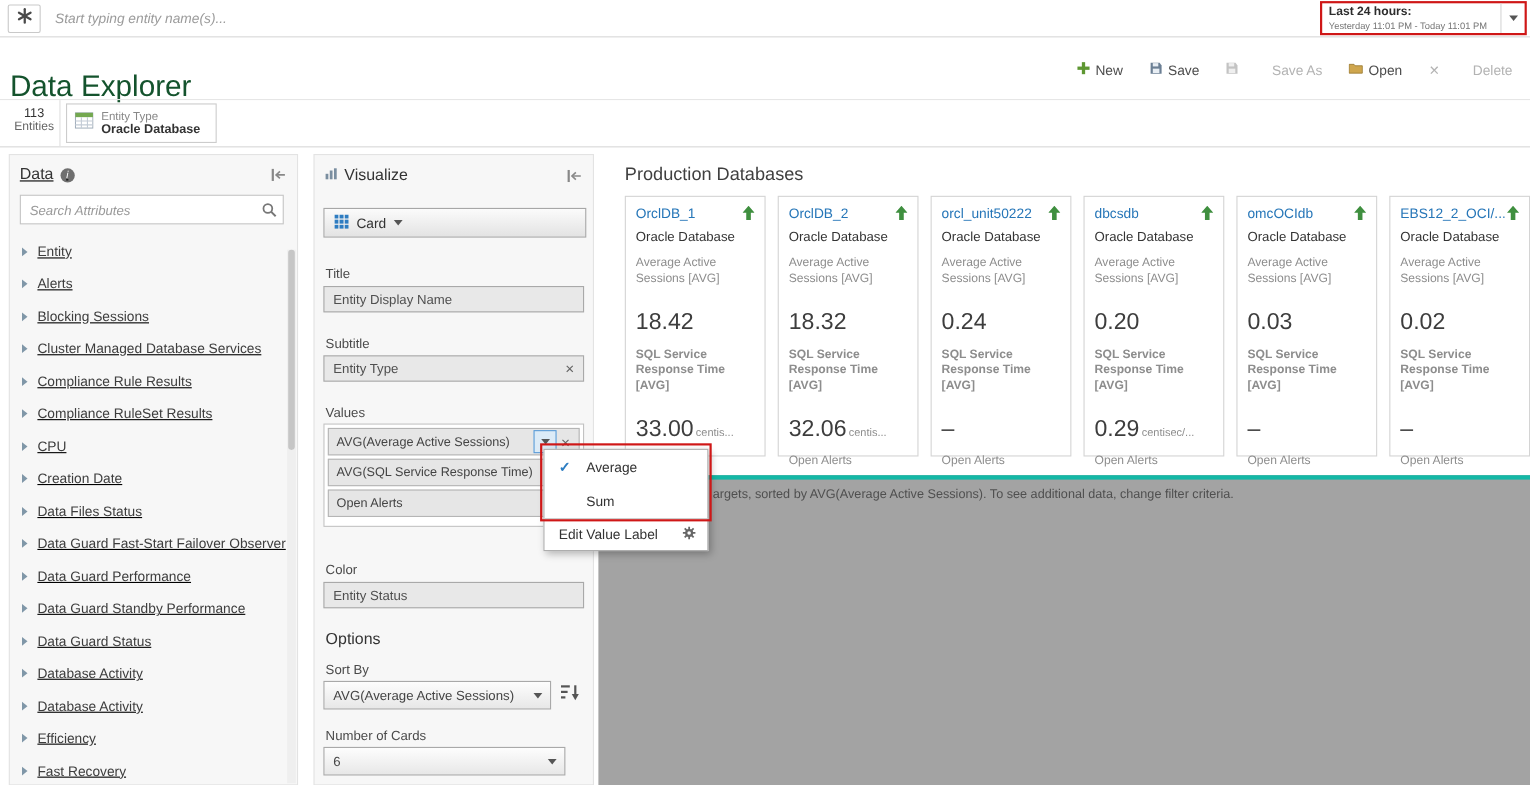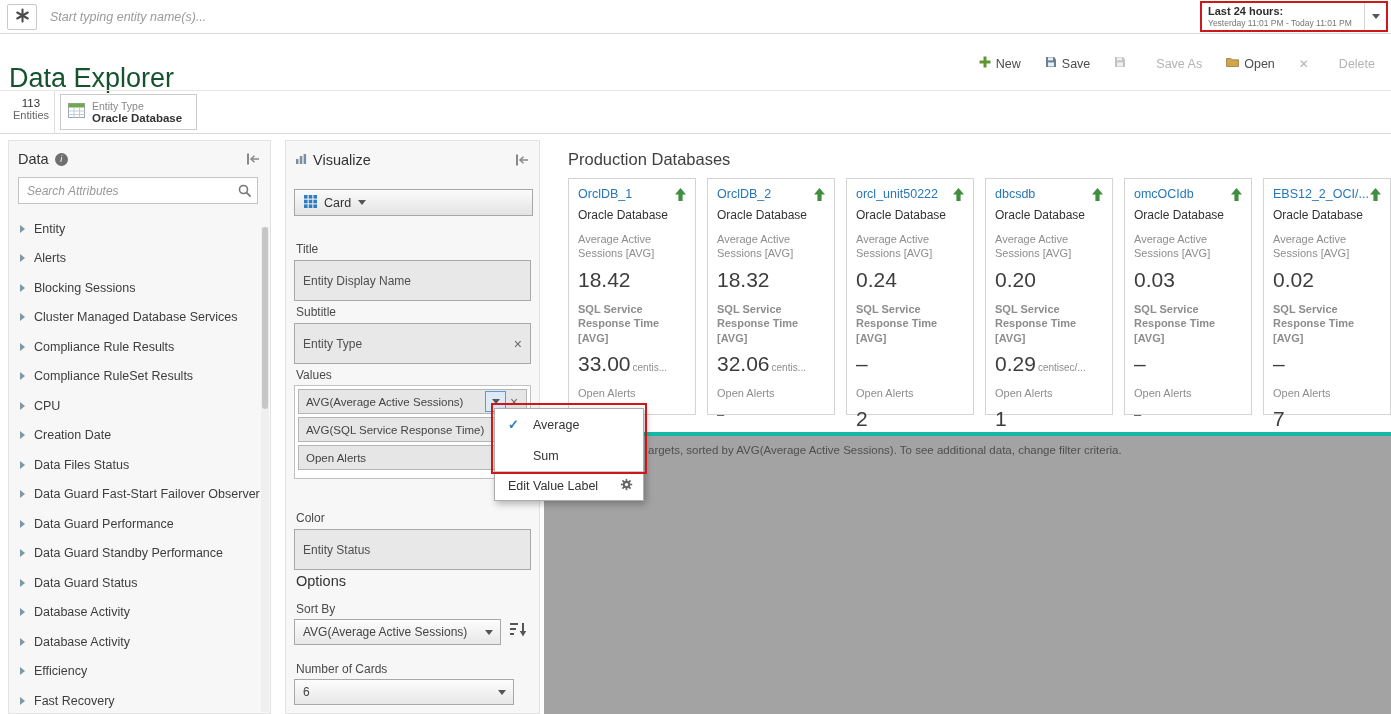--- a/index.html
+++ b/index.html
@@ -28,21 +28,21 @@
   
   .filterrow { position:absolute; left:0; top:90px; right:0; height:44px; border-top:1px solid #e6e6e6; border-bottom:1px solid #d8d8d8; }
   .fcount { position:absolute; left:8px; top:0; width:47px; height:100%; border-right:1px solid #e0e0e0; text-align:center; padding-top:6px; cursor:pointer; }
   .fc-num { font-size:11.5px; color:#333; }
   .fc-lab { font-size:11px; color:#666; }
   .fchip { position:absolute; left:60px; top:3px; height:36px; border:1px solid #ccc; background:#fff; display:flex; align-items:center; gap:7px; padding:0 14px 0 7px; cursor:pointer; }
   .chip-lab { font-size:10.5px; color:#888; }
   .chip-val { font-size:11.5px; color:#333; font-weight:bold; }
 
   
-  .data-panel { position:absolute; left:8px; top:140px; width:263px; bottom:0; background:#f7f7f7; border:1px solid #e3e3e3; overflow:hidden; }
+  .data-panel { position:absolute; left:8px; top:140px; width:263px; bottom:0; background:#f7f7f7; border:1px solid #e3e3e3; overflow:hidden;text-decoration:underline; }
   .vis-panel  { position:absolute; left:285px; top:140px; width:255px; bottom:0; background:#f7f7f7; border:1px solid #e3e3e3; }
   .phead { display:flex; align-items:center; gap:6px; padding:10px 9px 6px 9px; }
   .ptitle { font-size:14.5px; color:#333; }
   .collapse { margin-left:auto; cursor:pointer; display:flex; align-items:center; }
   .info-badge { display:inline-flex; width:13px; height:13px; border-radius:50%; background:#6f6f6f; color:#fff; font-size:9px; font-style:italic; align-items:center; justify-content:center; cursor:pointer; }
 
   .dp-search { position:relative; margin:4px 12px 10px 9px; height:27px; background:#fff; border:1px solid #c4c4c4; }
   .dp-search input { width:100%; height:100%; border:none; outline:none; background:transparent; font-family:inherit; font-style:italic; font-size:12px; color:#555; padding:0 26px 0 8px; }
   .dp-search input::placeholder { color:#999; font-style:italic; }
   .dp-mag { position:absolute; right:5px; top:6px; cursor:pointer; }
@@ -50,21 +50,21 @@
   .dp-item { display:flex; align-items:center; gap:9px; height:29.5px; padding-left:11px; font-size:12.5px; color:#3d3d3d; cursor:pointer; }
   .tri { width:0; height:0; border-left:5px solid #8097a8; border-top:4px solid transparent; border-bottom:4px solid transparent; flex:0 0 auto; }
 
   .dp-scroll { position:absolute; right:1px; top:86px; bottom:1px; width:8px; background:#efefef; }
   .dp-thumb { position:absolute; left:1px; top:0; width:6px; height:182px; background:#c6c6c6; border-radius:3px; cursor:pointer; }
 
   
   .card-btn { position:absolute; left:8px; top:48px; width:239px; height:27px; border:1px solid #a7a7a7; background:linear-gradient(#fbfbfb,#e3e3e3); display:flex; align-items:center; gap:7px; padding:0 9px; font-size:12.5px; color:#333; cursor:pointer; }
   .caret { width:0; height:0; border-left:4px solid transparent; border-right:4px solid transparent; border-top:5px solid #555; }
   .vlabel { position:absolute; left:10px; font-size:12px; color:#4a4a4a; }
-  .vinput { position:absolute; left:8px; width:237px; height:41px; background:#e8e8e8; border:1px solid #a9a9a9; font-size:12px; color:#4f4f4f; display:flex; align-items:center; padding:0 8px; cursor:text; }
+  .vinput { position:absolute; left:8px; width:237px; height:24px; background:#e8e8e8; border:1px solid #a9a9a9; font-size:12px; color:#4f4f4f; display:flex; align-items:center; padding:0 8px; cursor:text; }
   .vinput .x { margin-left:auto; color:#666; font-size:14px; line-height:1; cursor:pointer; }
   .vals-box { position:absolute; left:8px; top:244px; width:237px; height:94px; background:#fff; border:1px solid #c2c2c2; padding:3px; }
   .val-chip { height:25px; margin-bottom:3px; background:#e6e6e6; border:1px solid #b5b5b5; display:flex; align-items:center; font-size:11.5px; color:#444; padding:0 4px 0 7px; cursor:pointer; }
   .vc-caretbtn { margin-left:auto; width:21px; height:21px; border:1px solid #5b9bd5; background:#dcebf7; display:flex; align-items:center; justify-content:center; cursor:pointer; }
   .vc-x { width:16px; text-align:center; color:#666; font-size:14px; cursor:pointer; }
   .vopts { position:absolute; left:10px; top:432px; font-size:14.5px; color:#333; }
   .vselect { position:absolute; left:8px; height:26px; border:1px solid #a9a9a9; background:linear-gradient(#fdfdfd,#e7e7e7); display:flex; align-items:center; font-size:12px; color:#444; cursor:pointer; }
   .sel-text { flex:1; padding-left:8px; white-space:nowrap; overflow:hidden; }
   .sel-caret { width:22px; display:flex; align-items:center; justify-content:center; }
   .sort-icon { position:absolute; left:224px; top:481px; cursor:pointer; }
@@ -80,21 +80,21 @@
   .main { position:absolute; left:544px; top:140px; right:0; bottom:0; background:#fff; }
   .main-title { position:absolute; left:24px; top:10px; font-size:16.5px; color:#3f3f3f; }
   .cards { position:absolute; left:24px; top:38px; display:flex; gap:11px; }
   .dcard { width:128px; height:237px; background:#fff; border:1px solid #d4d4d4; padding:8px 9px; }
   .dc-head { display:flex; justify-content:space-between; align-items:flex-start; }
   .dc-name { color:#2676b8; font-size:12.5px; cursor:pointer; white-space:nowrap; overflow:hidden; max-width:95px; }
   .dc-type { font-size:12px; color:#333; margin-top:3px; }
   .dc-label { font-size:11px; color:#8d8d8d; line-height:1.3; margin-top:10px; }
   .dc-label.m1 { height:29px; }
   .dc-label.m2 { height:43px;font-weight:bold; }
-  .dc-value { font-size:21px; color:#3d3d3d; margin-top:7px; white-space:nowrap; }
+  .dc-value { font-size:21px; color:#3d3d3d; margin-top:20px; white-space:nowrap; }
   .dc-value .unit { font-size:10px; color:#8d8d8d; margin-left:2px; }
   .dc-value.dash { font-size:13px; color:#555; }
   .band { position:absolute; left:0; top:292px; right:0; bottom:0; background:#a3a3a3; border-top:4px solid #14b8a6; }
   .note { position:absolute; left:104px; top:8px; font-size:11.5px; color:#4f4f4f; }
 </style>
 </head>
 <body>
 
 <div class="screen">
 

